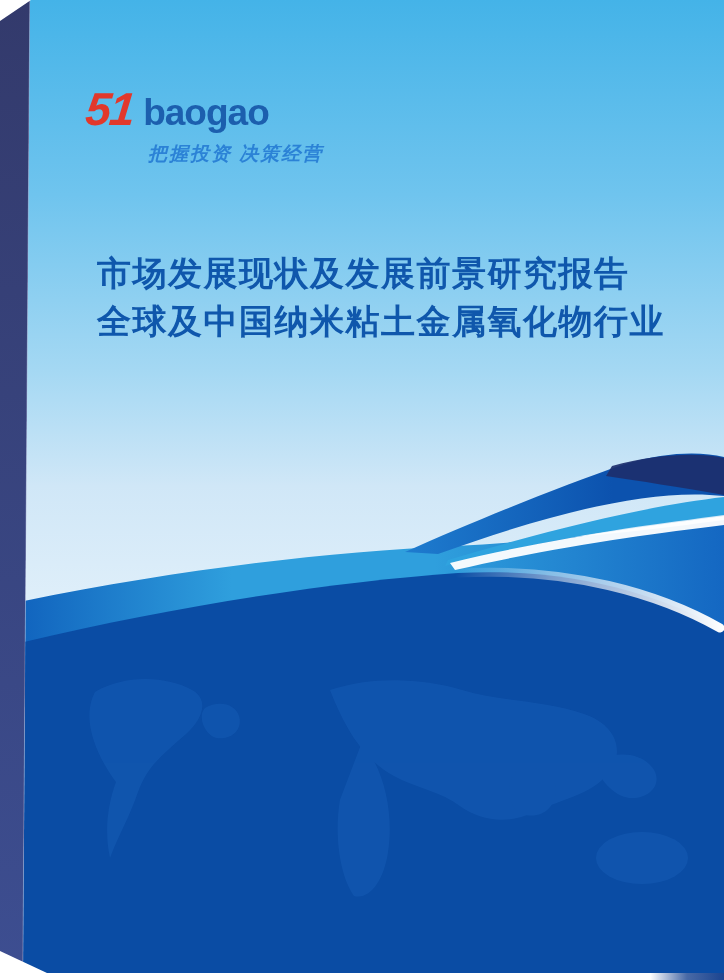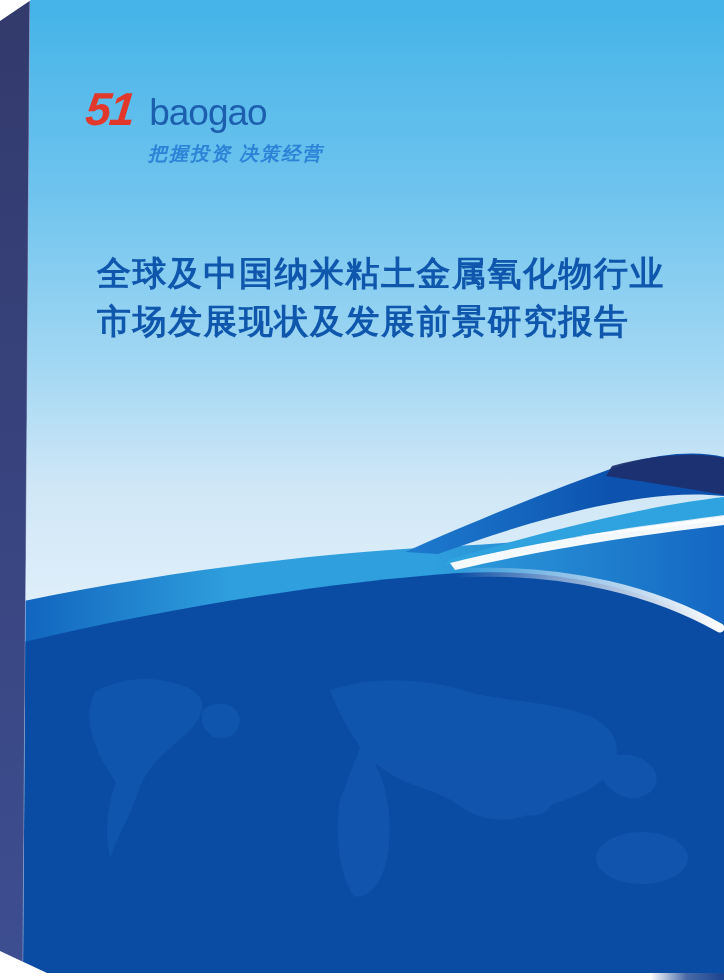--- a/index.html
+++ b/index.html
@@ -16,24 +16,24 @@
     position:absolute;left:86px;top:86px;
     white-space:nowrap;line-height:1;
   }
   .logo .prefix{
     font-size:46px;font-weight:bold;font-style:italic;
     color:var(--logoRed);
     letter-spacing:-2px;
     display:inline-block;transform:skewX(-6deg);
   }
   .logo .name{
-    font-size:37px;font-weight:normal;
+    font-size:37px;font-weight:bold;
     color:var(--logoBlue);
     letter-spacing:-1px;
-    margin-left:16px;
+    margin-left:10px;
   }
   .tagline{
     position:absolute;left:148px;top:141px;
     font-size:19px;font-weight:bold;font-style:italic;
     color:var(--taglineBlue);
     letter-spacing:2px;
     white-space:nowrap;
   }
   .title-block{
     position:absolute;left:97px;top:249px;
@@ -130,17 +130,17 @@
 
     <rect x="650" y="973" width="74" height="7" fill="url(#stripFade)"></rect>
   </svg>
 
   <div class="logo">
     <span class="prefix">51</span><span class="name">baogao</span>
   </div>
   <div class="tagline">把握投资 决策经营</div>
 
   <div class="title-block">
+    <div>市场发展现状及发展前景研究报告</div>
     <div>全球及中国纳米粘土金属氧化物行业</div>
-    <div>市场发展现状及发展前景研究报告</div>
   </div>
 
 </div>
 
 </body></html>

